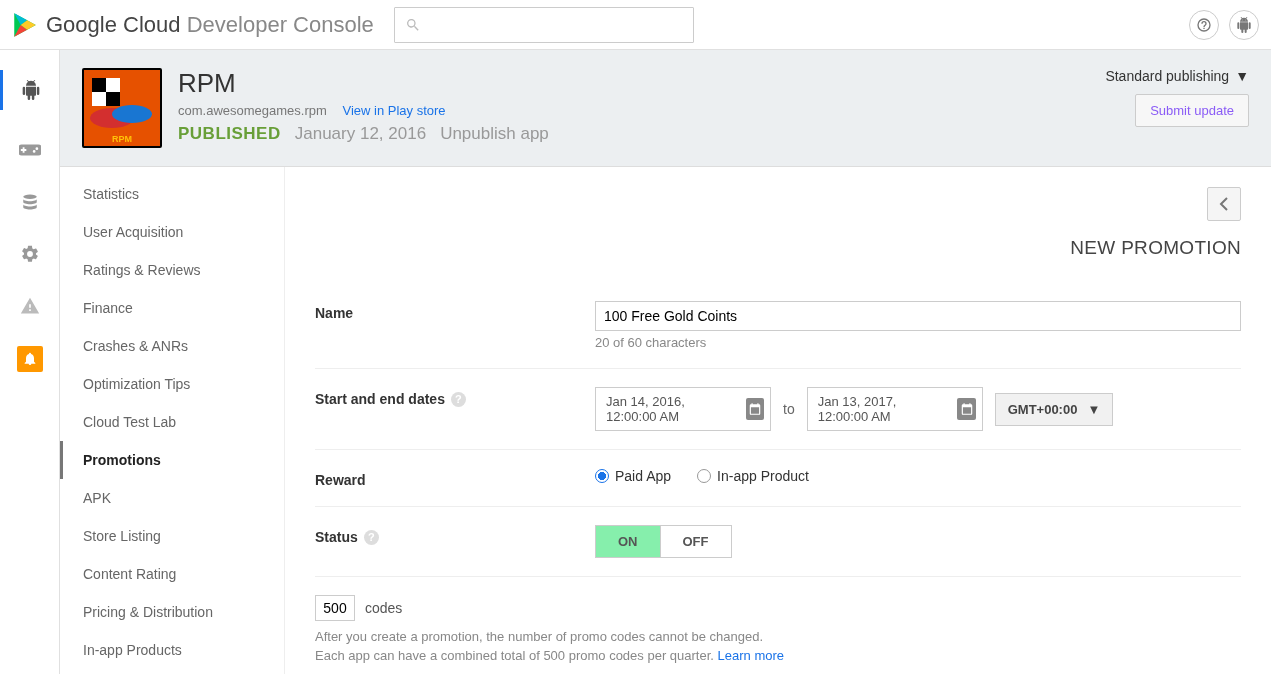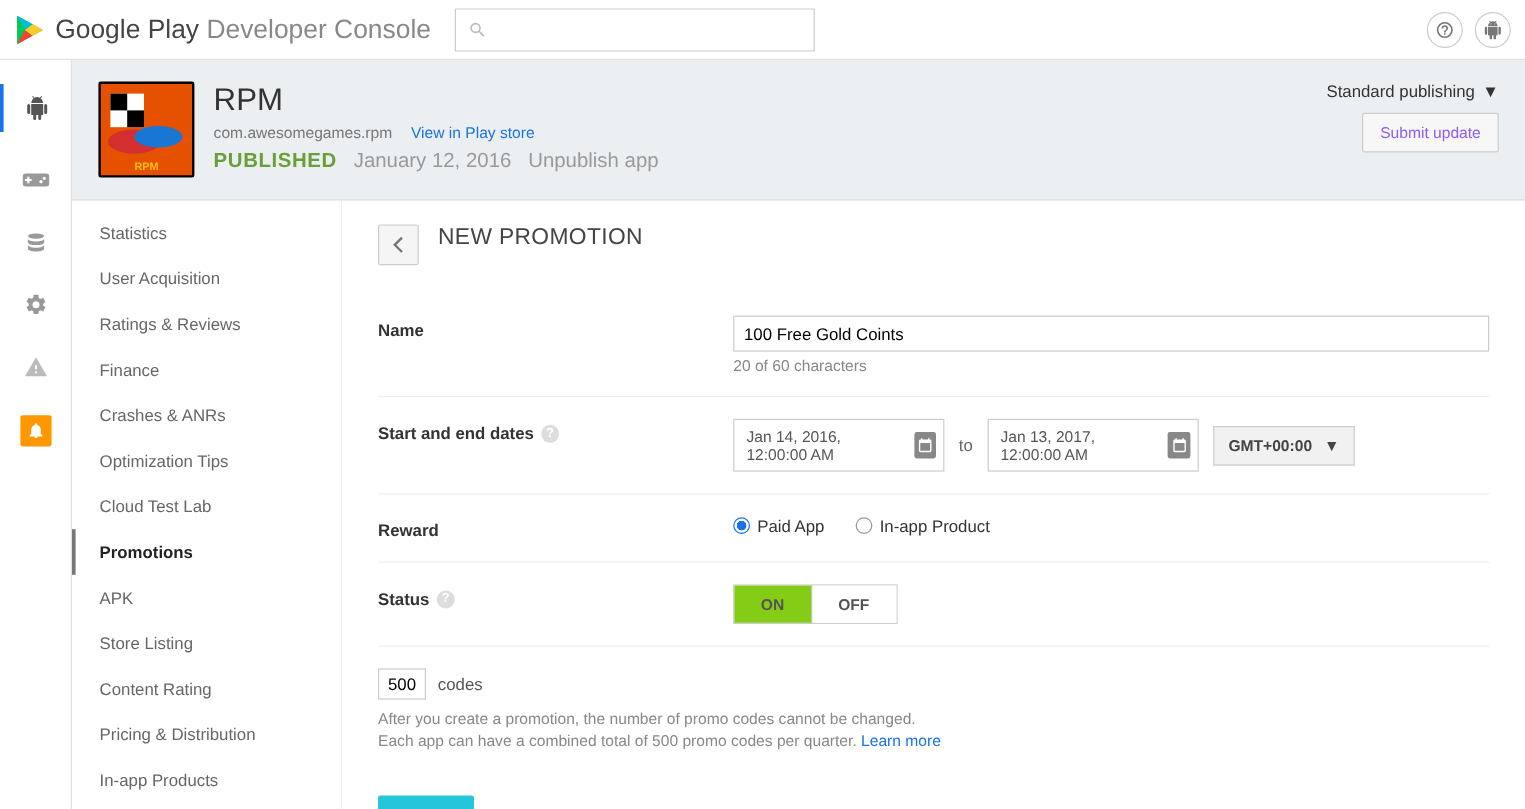--- a/index.html
+++ b/index.html
@@ -33,46 +33,46 @@
 .header-right { margin-left: auto; display: flex; flex-direction: column; align-items: flex-end; gap: 10px; }
 .pub-mode { color: #333; font-size: 14px; display: flex; align-items: center; gap: 6px; cursor: pointer; }
 .submit-btn { border: 1px solid #ccc; background: #f7f7f7; color: #8b5cf6; padding: 8px 14px; font-size: 13px; border-radius: 2px; cursor: not-allowed; }
 
 .content { display: flex; flex: 1; }
 .sidemenu { width: 225px; background: #fff; border-right: 1px solid #eee; padding-top: 8px; }
 .sidemenu .item { padding: 11px 20px; color: #666; font-size: 14px; cursor: pointer; border-left: 3px solid transparent; }
 .sidemenu .item.active { font-weight: bold; color: #222; border-left: 3px solid #777; }
 
 .formarea { flex: 1; background: #fff; padding: 20px 30px 40px 30px; }
-.form-head { display: flex; align-items: flex-start; gap: 16px; margin-bottom: 24px; }
+.form-head { display: flex; align-items: flex-end; gap: 16px; margin-bottom: 24px; flex-direction: column; }
 .back-btn { width: 34px; height: 34px; border: 1px solid #ccc; background: #f5f5f5; display: flex; align-items: center; justify-content: center; cursor: pointer; border-radius: 2px; }
 .form-head h2 { font-size: 19px; font-weight: 400; color: #444; letter-spacing: 0.3px; }
 
-.form-row { display: flex; align-items: flex-start; padding: 18px 0; border-bottom: 1px solid #eee; gap: 16px; }
+.form-row { display: flex; align-items: flex-start; padding: 18px 0; border-bottom: 1px solid #eee; }
 .form-row:last-of-type { border-bottom: none; }
 .form-label { width: 280px; font-weight: bold; color: #333; font-size: 14px; display: flex; align-items: center; gap: 6px; padding-top: 4px; }
 .help-dot { width: 15px; height: 15px; border-radius: 50%; background: #ddd; color: #fff; font-size: 11px; display: inline-flex; align-items: center; justify-content: center; }
 .form-field { flex: 1; }
 .text-input { width: 100%; max-width: 660px; border: 1px solid #ccc; padding: 6px 8px; font-size: 14px; }
 .hint { color: #888; font-size: 13px; margin-top: 4px; }
 
 .date-row { display: flex; align-items: center; gap: 12px; }
 .date-box { border: 1px solid #ccc; padding: 6px 6px 6px 10px; font-size: 13px; color: #555; display: flex; align-items: center; gap: 10px; width: 176px; justify-content: space-between; }
 .cal-icon { width: 22px; height: 22px; background: #888; border-radius: 2px; display: flex; align-items: center; justify-content: center; }
 .to-text { color: #666; }
 .tz-btn { border: 1px solid #ccc; background: #f1f1f1; padding: 8px 12px; font-size: 13px; display: flex; align-items: center; gap: 10px; cursor: pointer; font-weight: bold; color: #444; }
 
 .radio-row { display: flex; gap: 26px; align-items: center; }
 .radio-opt { display: flex; align-items: center; gap: 6px; cursor: pointer; }
 .radio-dot { width: 14px; height: 14px; border-radius: 50%; border: 1px solid #999; display: inline-block; }
 .radio-dot.sel { border-color: #1a73e8; background: radial-gradient(circle, #1a73e8 45%, #fff 50%); }
 
 .toggle { display: inline-flex; border: 1px solid #ccc; }
 .toggle div { padding: 8px 22px; font-size: 13px; font-weight: bold; color: #555; cursor: pointer; }
-.toggle .on { background: #84cc16; border-right: 1px solid #ccc; }
+.toggle .on { background: #86efac; border-right: 1px solid #ccc; }
 .toggle .off { background: #fff; }
 
 .codes-input { width: 40px; border: 1px solid #ccc; padding: 4px 6px; font-size: 14px; text-align: center; }
 .codes-label { color: #555; margin-left: 6px; }
 .learn { color: #1a73e8; text-decoration: none; }
 
 .create-btn { background: #26c6da; color: #fff; border: none; padding: 9px 18px; font-size: 14px; font-weight: bold; border-radius: 2px; cursor: pointer; margin-top: 20px; }
 </style>
 </head>
 <body>
@@ -80,21 +80,21 @@
 <div class="topbar">
   <div class="play-logo">
     <svg width="26" height="28" viewBox="0 0 24 26">
       <polygon points="2,2 22,13 2,24" fill="#00c853"></polygon>
       <polygon points="2,2 14,8.5 8,13" fill="#00bcd4"></polygon>
       <polygon points="2,24 14,17.5 8,13" fill="#f44336"></polygon>
       <polygon points="14,8.5 22,13 14,17.5 8,13" fill="#ffca28"></polygon>
     </svg>
   </div>
   <div class="brand">
-    <b>Google</b> <b>Play</b> <span style="color:#888">Developer Console</span>
+    <b>Google</b> <b>Cloud</b> <span style="color:#888">Developer Console</span>
   </div>
   <div class="searchbox">
     <svg viewBox="0 0 24 24">
         <path d="M15.5 14h-.79l-.28-.27a6.5 6.5 0 10-.7.7l.27.28v.79l5 4.99L20.49 19l-4.99-5zm-6 0A4.5 4.5 0 1114 9.5 4.5 4.5 0 019.5 14z"></path>
       </svg>
   </div>
   <div class="top-right">
     <div class="circle-btn">
       <svg width="16" height="16" viewBox="0 0 24 24" fill="#777">
           <path d="M11 18h2v-2h-2v2zm1-16a10 10 0 100 20 10 10 0 000-20zm0 18a8 8 0 110-16 8 8 0 010 16zm0-14a4 4 0 00-4 4h2a2 2 0 114 0c0 2-3 1.75-3 5h2c0-2.25 3-2.5 3-5a4 4 0 00-4-4z"></path>

